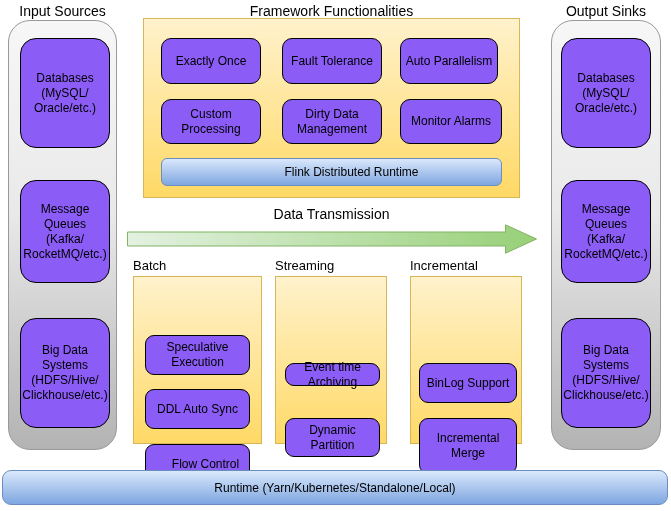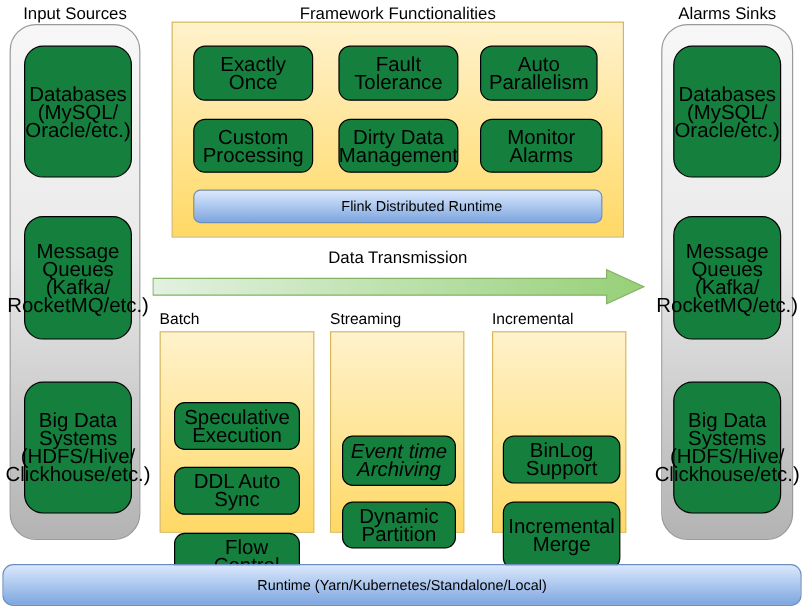--- a/index.html
+++ b/index.html
@@ -29,27 +29,27 @@
     background: linear-gradient(180deg, #f7f7f7 0%, #e9e9e9 45%, #b3b3b3 100%);
     border: 1px solid #999999;
     border-radius: 22px;
   }
   .yellow-panel {
     background: linear-gradient(180deg, #fff2cc 0%, #ffd966 100%);
     border: 1px solid #d6b656;
   }
 
   .node {
-    background: #15803d;
+    background: #8b5cf6;
     border: 1px solid #000000;
     display: flex;
     align-items: center;
     justify-content: center;
     text-align: center;
-    font-size: 17px;
+    font-size: 12px;
     line-height: 15px;
     white-space: pre-line;
   }
   .node-lg { border-radius: 16px; }
   .node-md { border-radius: 10px; }
   .node-sm { border-radius: 9px; margin-top: 47px; }
 
   .blue-bar {
     background: linear-gradient(180deg, #dae8fc 0%, #7ea6e0 100%);
     border: 1px solid #6c8ebf;
@@ -111,31 +111,31 @@
 
   <div class="abs mode-title" style="left:133px; top:258px; width:129px;">Batch</div>
   <div class="abs yellow-panel" style="left:133px; top:276px; width:129px; height:168px;"></div>
   <div class="abs node node-sm" style="left:145px; top:288px; width:105px; height:40px;">Speculative
 Execution</div>
   <div class="abs node node-sm" style="left:145px; top:342px; width:105px; height:40px;">DDL Auto Sync</div>
   <div class="abs node node-sm" style="left:145px; top:397px; width:105px; height:40px;padding-left:16px;">Flow Control</div>
 
   <div class="abs mode-title" style="left:275px; top:258px; width:112px;">Streaming</div>
   <div class="abs yellow-panel" style="left:275px; top:276px; width:112px; height:168px;"></div>
-  <div class="abs node node-sm" style="left:285px; top:316px; width:95px; height:42px;font-style:italic;">Event time
+  <div class="abs node node-sm" style="left:285px; top:316px; width:95px; height:23px;">Event time
 Archiving</div>
   <div class="abs node node-sm" style="left:285px; top:371px; width:95px; height:39px;">Dynamic Partition</div>
 
   <div class="abs mode-title" style="left:410px; top:258px; width:112px;">Incremental</div>
   <div class="abs yellow-panel" style="left:410px; top:276px; width:112px; height:168px;"></div>
   <div class="abs node node-sm" style="left:419px; top:316px; width:98px; height:40px;">BinLog Support</div>
   <div class="abs node node-sm" style="left:419px; top:371px; width:98px; height:56px;">Incremental
 Merge</div>
 
-  <div class="abs col-title" style="left:551px; top:3px; width:110px;">Alarms Sinks</div>
+  <div class="abs col-title" style="left:551px; top:3px; width:110px;">Output Sinks</div>
   <div class="abs gray-panel" style="left:551px; top:20px; width:110px; height:430px;"></div>
   <div class="abs node node-lg" style="left:561px; top:38px; width:90px; height:110px;">Databases
 (MySQL/
 Oracle/etc.)</div>
   <div class="abs node node-lg" style="left:561px; top:180px; width:90px; height:103px;">Message
 Queues
 (Kafka/
 RocketMQ/etc.)</div>
   <div class="abs node node-lg" style="left:561px; top:318px; width:90px; height:110px;">Big Data
 Systems

